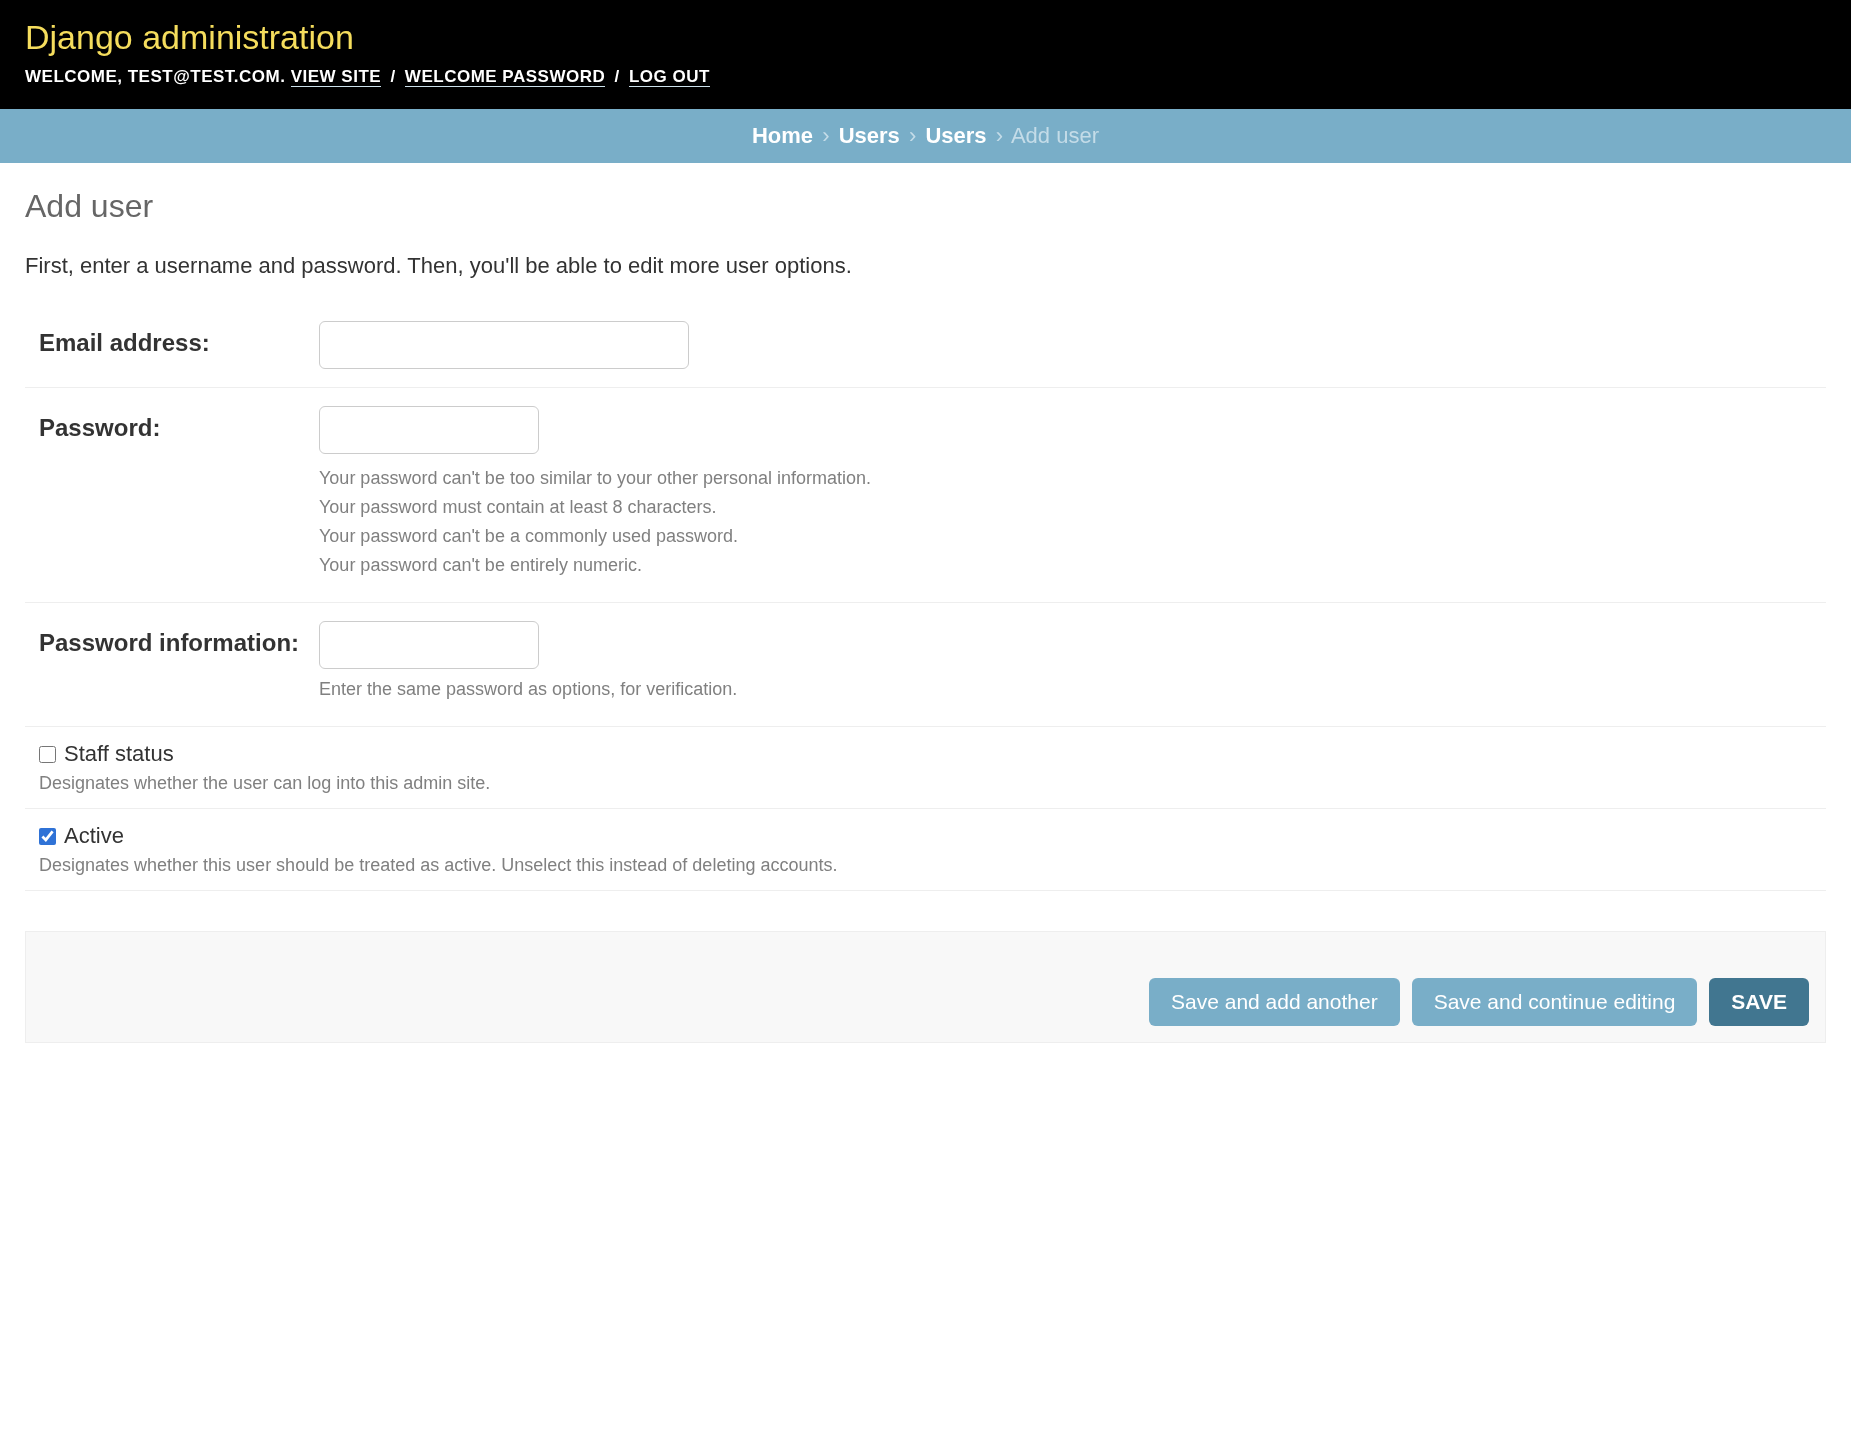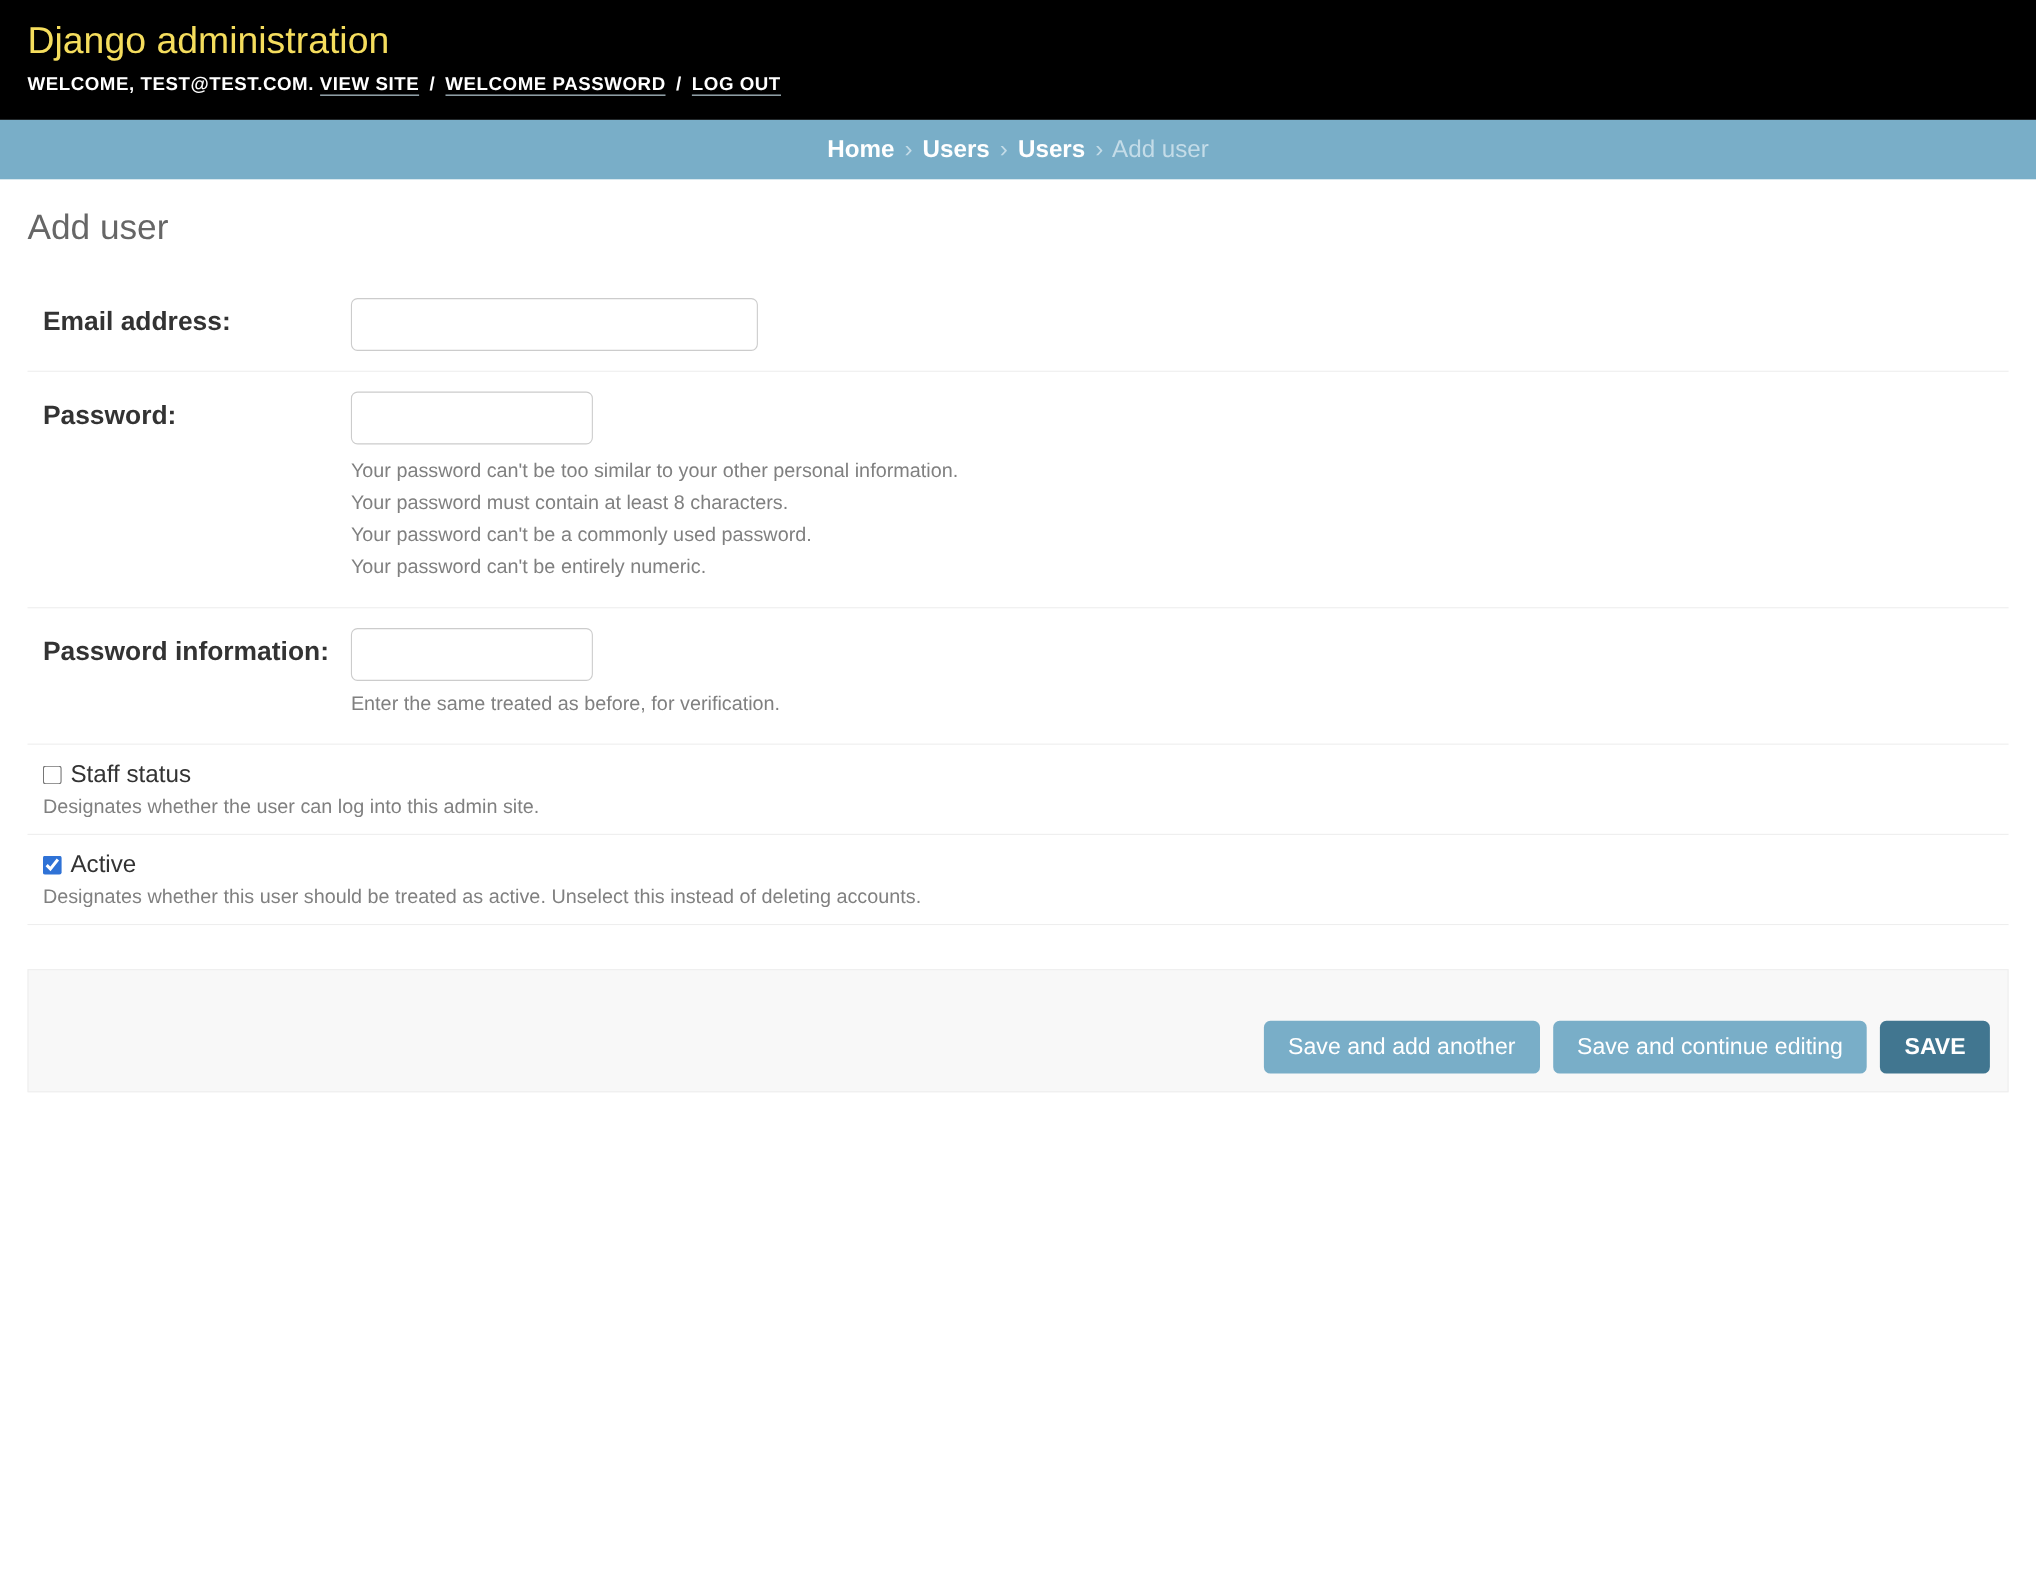--- a/index.html
+++ b/index.html
@@ -167,20 +167,21 @@
   <span class="sep">›</span>
   <a href="#">Users</a>
   <span class="sep">›</span>
   <a href="#">Users</a>
   <span class="sep">›</span>
   <span>Add user</span>
 </div>
 
 <div class="content">
   <h2 class="page-title">Add user</h2>
+  <p class="intro">First, enter a username and password. Then, you'll be able to edit more user options.</p>
 
   <div class="form-row">
     <label class="form-label">Email address:</label>
     <div class="form-field">
       <input type="text" class="text-input" value="" style="">
     </div>
   </div>
 
   <div class="form-row">
     <label class="form-label">Password:</label>
@@ -192,21 +193,21 @@
         <li>Your password can't be a commonly used password.</li>
         <li>Your password can't be entirely numeric.</li>
       </ul>
     </div>
   </div>
 
   <div class="form-row">
     <label class="form-label">Password information:</label>
     <div class="form-field">
       <input type="password" class="text-input narrow" value="" style="">
-      <div class="help-text">Enter the same treated as before, for verification.</div>
+      <div class="help-text">Enter the same password as options, for verification.</div>
     </div>
   </div>
 
   <div class="form-row checkbox-row">
     <div class="checkbox-line">
       <input type="checkbox" style="">
       <span class="checkbox-label">Staff status</span>
     </div>
     <div class="checkbox-help">Designates whether the user can log into this admin site.</div>
   </div>

